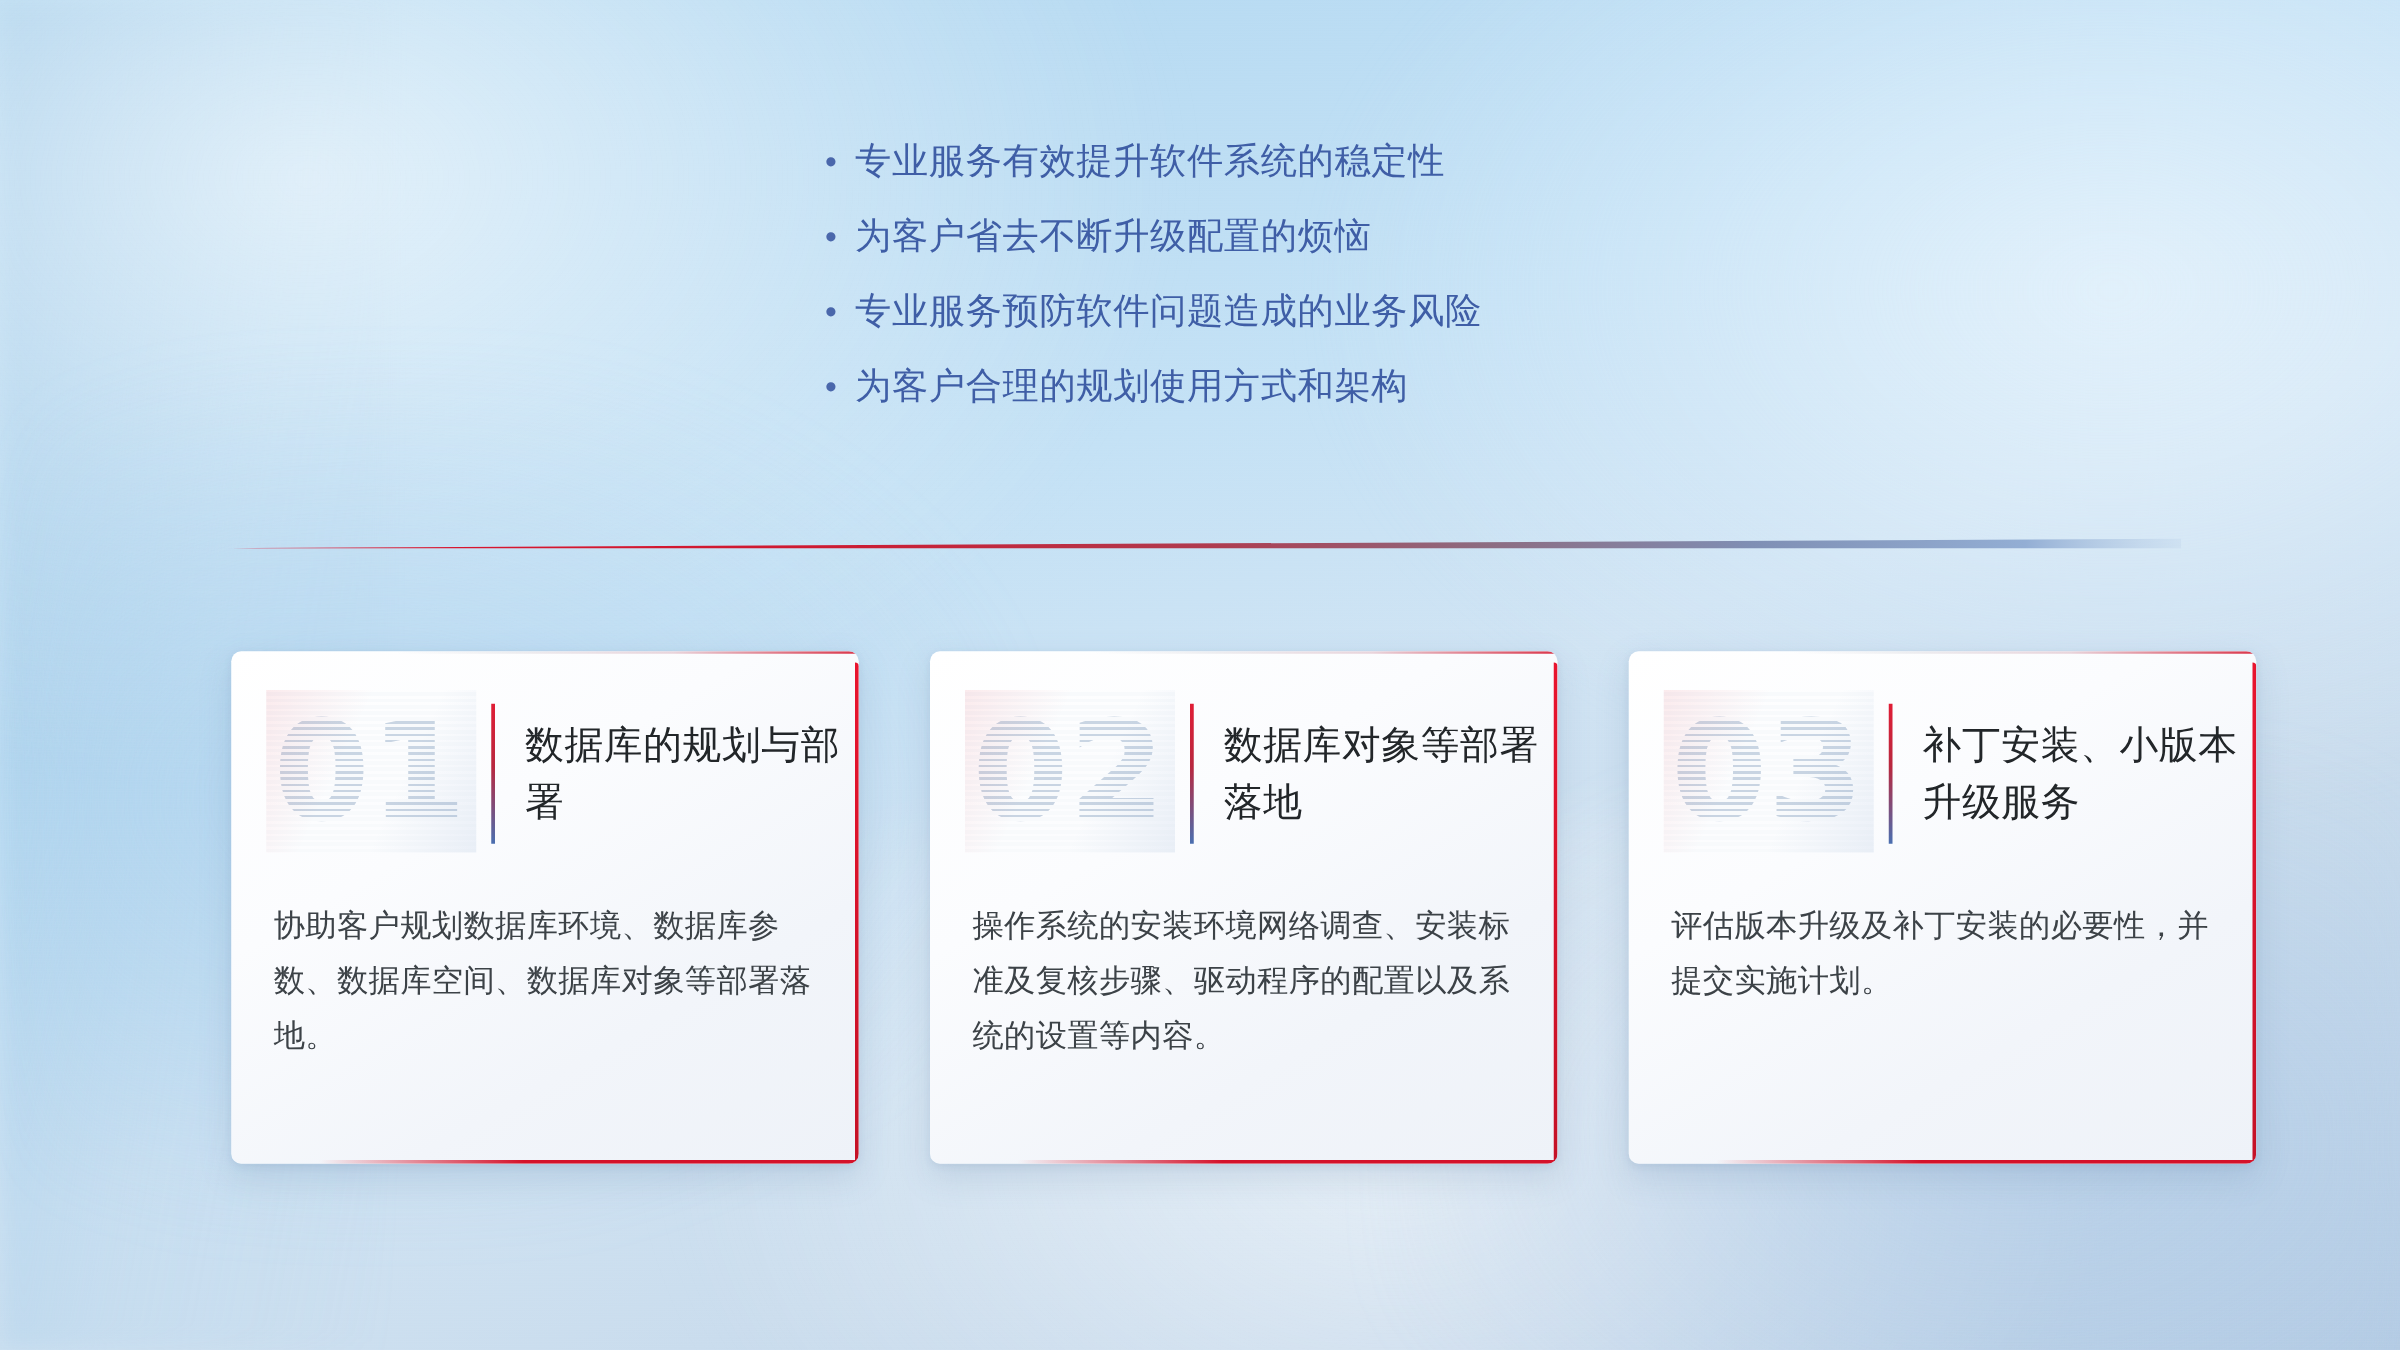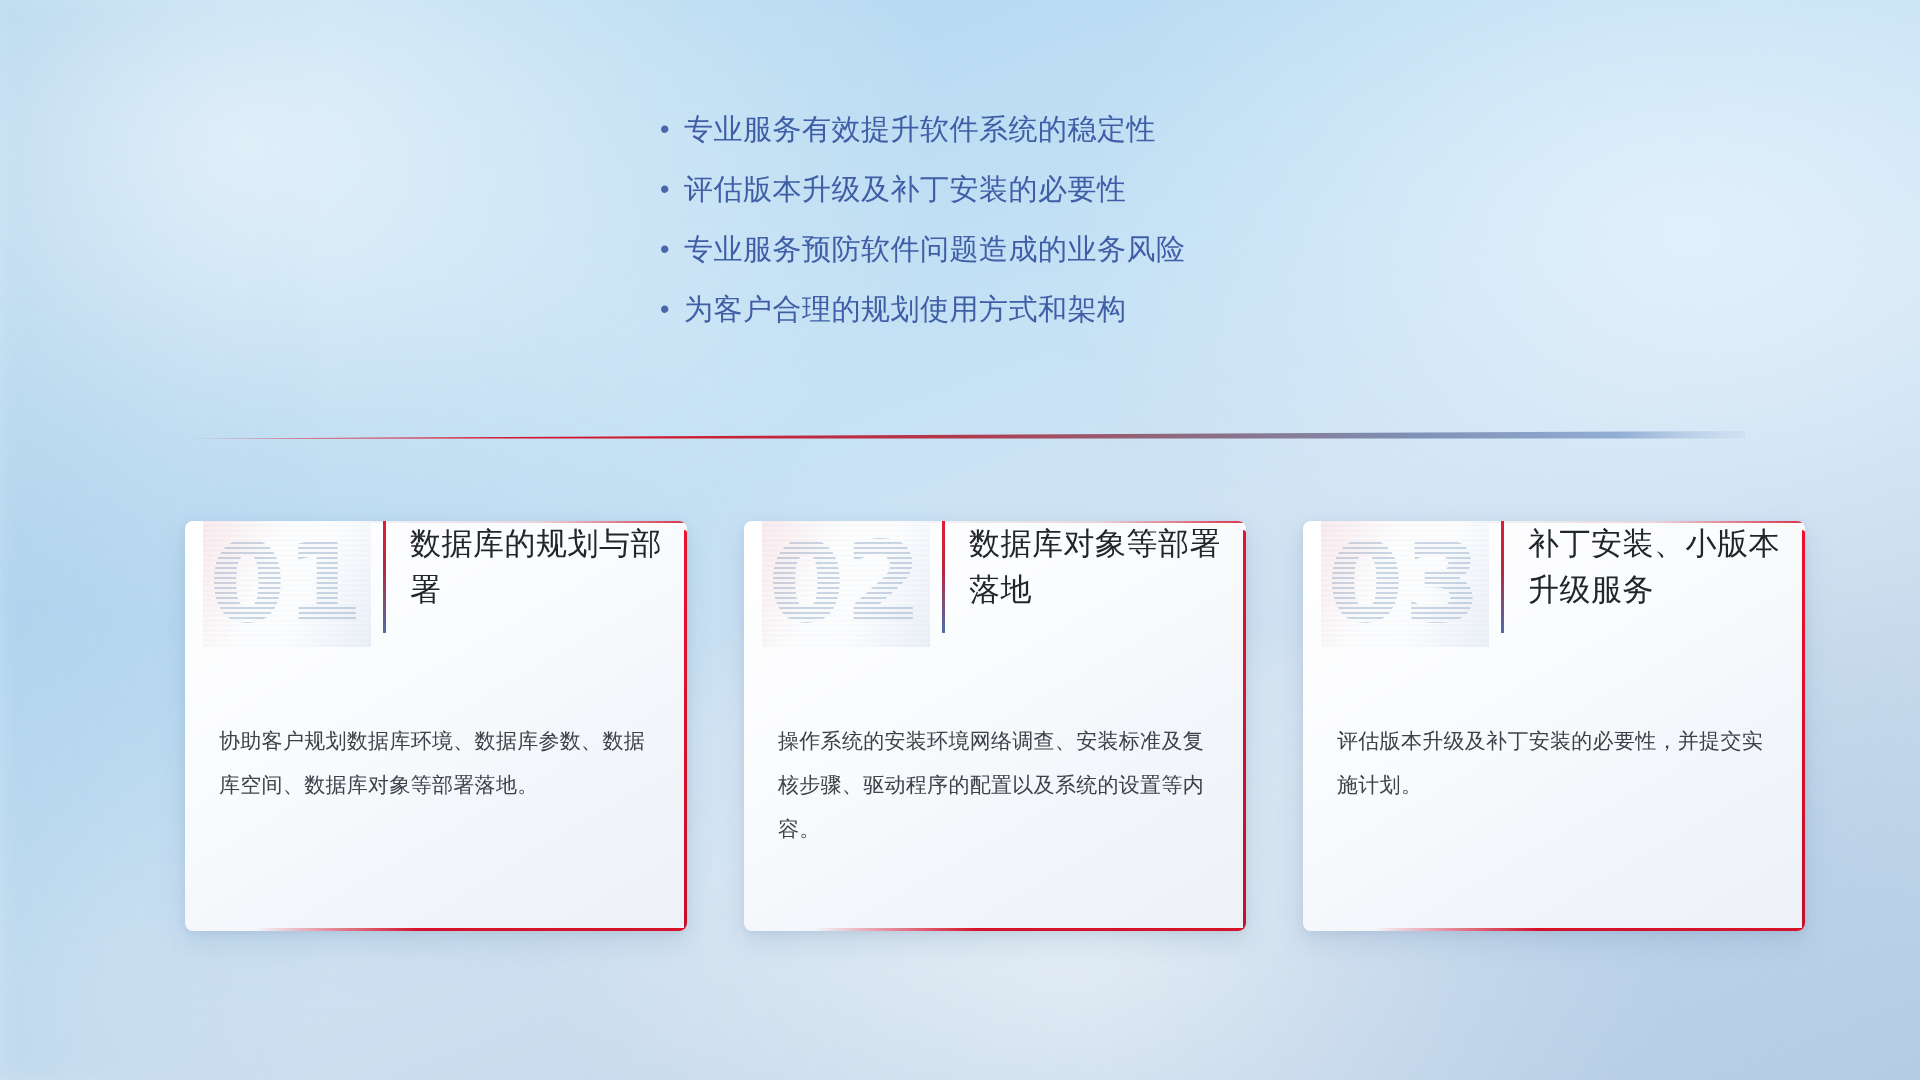--- a/index.html
+++ b/index.html
@@ -111,22 +111,22 @@
     background:linear-gradient(270deg,#d4122a 0%, #d4122a 62%, rgba(212,18,42,0) 100%);
   }
   .card-accent-top{
     position:absolute; right:0; top:0; height:2px; width:74%;
     background:linear-gradient(270deg, rgba(212,18,42,.85) 0%, rgba(190,120,140,.3) 40%, rgba(190,190,200,.25) 75%, rgba(200,200,210,0) 100%);
   }
 
   .card-head{
     position:relative;
     height:196px;
-    display:flex; 
-    padding-left:18px;
+    display:flex; align-items:center;
+    padding-left:28px;
   }
   
   .watermark{
     position:relative;
     width:168px; height:130px;
     flex:0 0 auto;
     margin-top:-4px;
   }
   .wm-digits{
     position:absolute; inset:0;
@@ -165,21 +165,21 @@
     font-size:31px;
     line-height:46px;
     color:#222629;
     font-weight:400;
     letter-spacing:.5px;
     max-width:262px;
   }
   .card-body{
     padding:0 34px 0 34px;
     margin-top:2px;
-    font-size:21px;
+    font-size:25px;
     line-height:44px;
     color:#3c4247;
     letter-spacing:.3px;
   }
 </style>
 </head>
 <body>
 
 <div class="bg-base"></div>
 <div class="bg-band"></div>
@@ -190,21 +190,21 @@
 <div class="bg-glow-5"></div>
 <div class="bg-noise"></div>
 
 <div class="bullets">
   <div class="bullet-row">
     <span class="bullet-dot">•</span>
     <span class="bullet-text">专业服务有效提升软件系统的稳定性</span>
   </div>
   <div class="bullet-row">
     <span class="bullet-dot">•</span>
-    <span class="bullet-text">评估版本升级及补丁安装的必要性</span>
+    <span class="bullet-text">为客户省去不断升级配置的烦恼</span>
   </div>
   <div class="bullet-row">
     <span class="bullet-dot">•</span>
     <span class="bullet-text">专业服务预防软件问题造成的业务风险</span>
   </div>
   <div class="bullet-row">
     <span class="bullet-dot">•</span>
     <span class="bullet-text">为客户合理的规划使用方式和架构</span>
   </div>
 </div>

